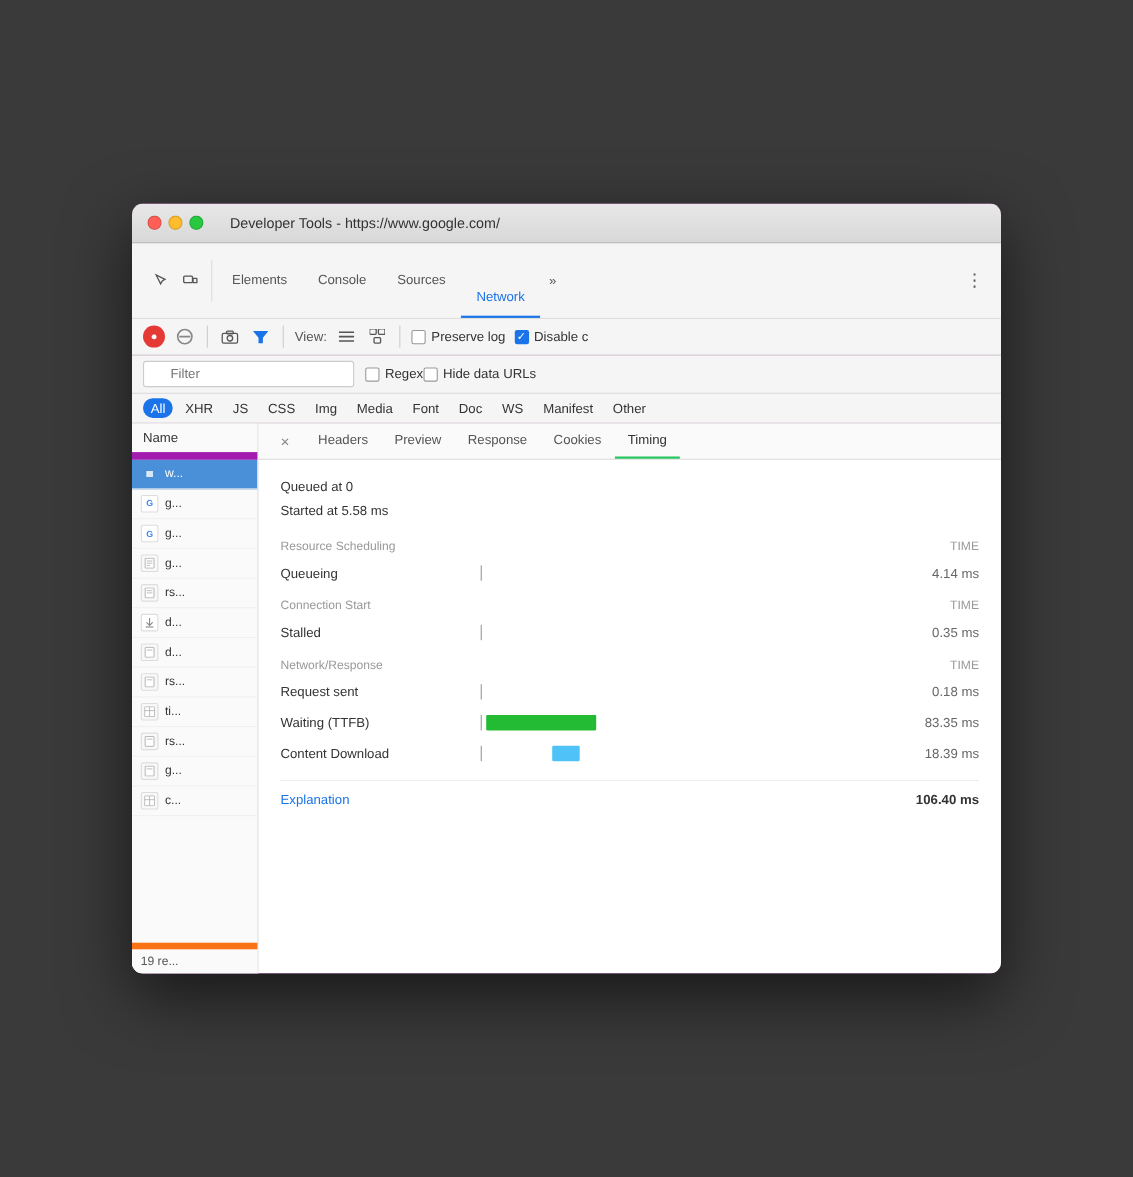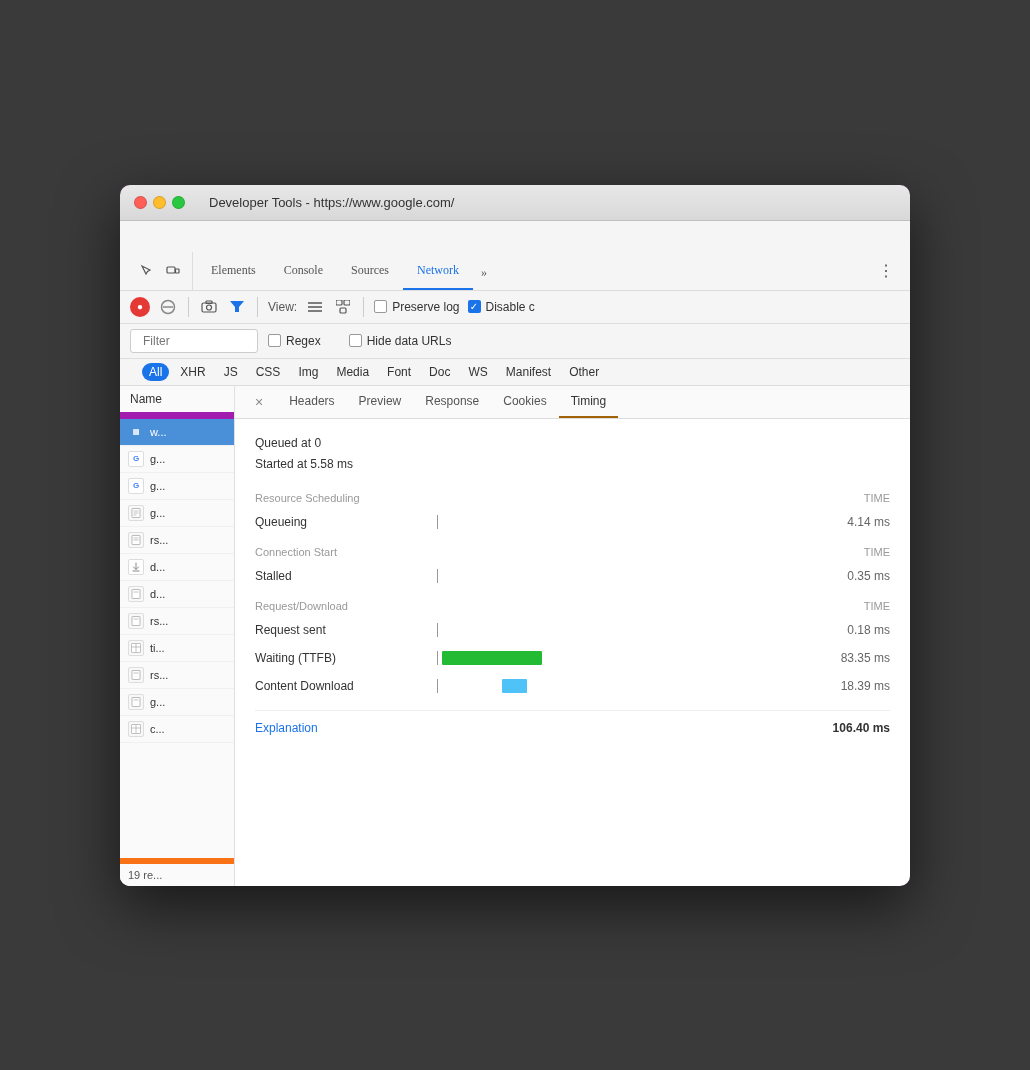--- a/index.html
+++ b/index.html
@@ -50,23 +50,22 @@
       color: #333;
       font-weight: 500;
       margin-left: 10px;
     }
 
     
     .tabs-bar {
       background: #f5f5f5;
       border-bottom: 1px solid #ddd;
       display: flex;
-      align-items: flex-end;
+      align-items: center;
       padding: 0 8px;
-      font-family: Liberation Serif, serif;
     }
 
     .devtools-icons {
       display: flex;
       align-items: center;
       gap: 4px;
       padding: 8px 8px;
       border-right: 1px solid #ddd;
       margin-right: 4px;
     }
@@ -177,43 +176,43 @@
     .filter-bar {
       background: #f5f5f5;
       border-bottom: 1px solid #ddd;
       display: flex;
       align-items: center;
       padding: 5px 10px;
       gap: 10px;
     }
 
     .filter-input {
-      width: 128px;
+      width: 192px;
       height: 24px;
       border: 1px solid #ccc;
       border-radius: 3px;
-      padding: 0 12px;
+      padding: 0 24px;
       font-size: 12px;
       background: white;
       outline: none;
     }
 
     .filter-options {
       display: flex;
       align-items: center;
-      gap: 28px;
+      gap: 0;
     }
 
     
     .type-filter-bar {
       background: #f5f5f5;
       border-bottom: 1px solid #ddd;
       display: flex;
       align-items: center;
-      padding: 4px 22px;
+      padding: 4px 10px;
       gap: 4px;
     }
 
     .type-btn {
       padding: 2px 7px;
       font-size: 12px;
       color: #333;
       cursor: pointer;
       border-radius: 3px;
       border: none;
@@ -304,21 +303,21 @@
     .timing-tab {
       padding: 8px 12px;
       font-size: 12px;
       color: #555;
       cursor: pointer;
       border-bottom: 2px solid transparent;
       white-space: nowrap;
     }
     .timing-tab.active {
       color: #333;
-      border-bottom: 2px solid #a16207;
+      border-bottom: 2px solid #22c55e;
       text-align: center;
     }
 
     .timing-close {
       padding: 8px 10px;
       font-size: 14px;
       color: #888;
       cursor: pointer;
       margin-right: 4px;
     }
@@ -743,21 +742,21 @@
             <span class="timing-row-label">Stalled</span>
             <div class="timing-bar-area">
               <div class="timing-bar-marker"></div>
             </div>
             <span class="timing-value">0.35 ms</span>
           </div>
         </div>
 
         <div class="timing-section">
           <div class="timing-section-title">
-            <span>Request/Download</span>
+            <span>Network/Response</span>
             <span>TIME</span>
           </div>
           <div class="timing-row">
             <span class="timing-row-label">Request sent</span>
             <div class="timing-bar-area">
               <div class="timing-bar-marker"></div>
             </div>
             <span class="timing-value">0.18 ms</span>
           </div>
           <div class="timing-row">

